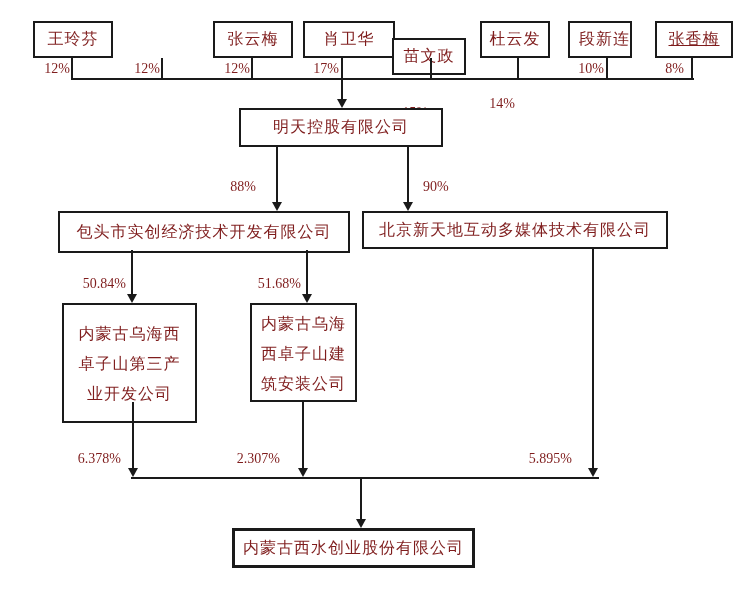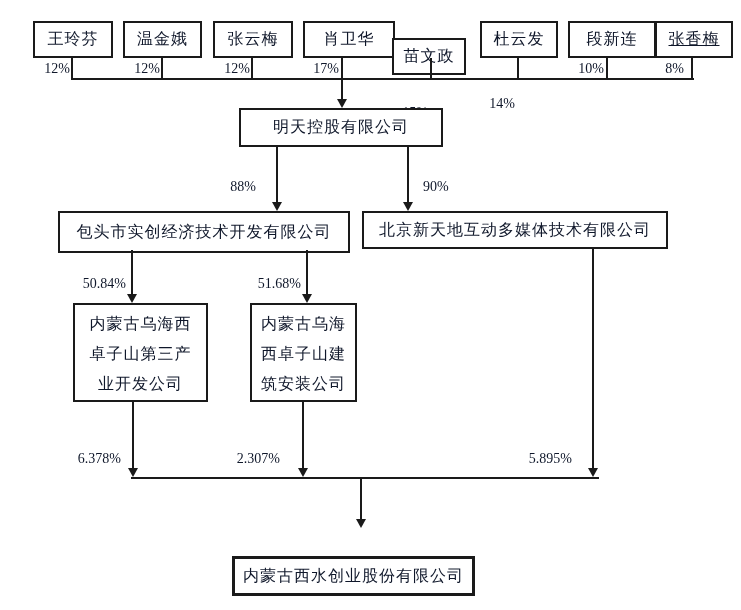--- a/index.html
+++ b/index.html
@@ -1,26 +1,26 @@
 <!DOCTYPE html>
 <html><head>
 <meta charset="utf-8">
 <style>
   html,body{margin:0;padding:0;background:#ffffff;}
   .diagram{
     position:relative;width:741px;height:610px;background:#ffffff;
-    font-family:"DejaVu Sans","Liberation Sans",sans-serif;color:#0f172a;
+    font-family:"DejaVu Sans","Liberation Sans",sans-serif;color:#7f1d1d;
     overflow:hidden;
   }
   .box{
     position:absolute;box-sizing:border-box;border:2px solid #1a1a1a;
     background:#ffffff;display:flex;align-items:center;justify-content:center;
     font-size:16px;letter-spacing:1px;text-align:center;white-space:nowrap;
   }
-  .box.thick{border-width:3px;margin-top:28px;}
+  .box.thick{border-width:3px;}
   .box.multiline{flex-direction:column;white-space:normal;line-height:30px;padding-top:2px;}
   .vl{position:absolute;width:2px;background:#1a1a1a;}
   .hl{position:absolute;height:2px;background:#1a1a1a;}
   .arr{
     position:absolute;width:0;height:0;
     border-left:5px solid transparent;border-right:5px solid transparent;
     border-top:9px solid #1a1a1a;
   }
   .pct{
     position:absolute;font-size:14px;white-space:nowrap;
@@ -30,36 +30,33 @@
   .l{text-align:left;}
 </style>
 </head>
 <body>
 
 <div class="diagram">
 
   <div class="box" style="left:33px;top:21px;width:80px;height:37px;">
     <span>王玲芬</span>
   </div>
-  <div class="box" style="left:123px;top:21px;width:79px;height:37px;">
-    <span>温金娥</span>
-  </div>
   <div class="box" style="left:213px;top:21px;width:80px;height:37px;">
     <span>张云梅</span>
   </div>
   <div class="box" style="left:303px;top:21px;width:92px;height:37px;">
     <span>肖卫华</span>
   </div>
   <div class="box" style="left:392px;top:38px;width:74px;height:37px;">
     <span>苗文政</span>
   </div>
-  <div class="box" style="left:480px;top:21px;width:78px;height:37px;">
+  <div class="box" style="left:480px;top:21px;width:70px;height:37px;">
     <span>杜云发</span>
   </div>
-  <div class="box" style="left:568px;top:21px;width:88px;height:37px;">
+  <div class="box" style="left:568px;top:21px;width:64px;height:37px;justify-content:flex-end;">
     <span>段新连</span>
   </div>
   <div class="box" style="left:655px;top:21px;width:78px;height:37px;text-decoration:underline;">
     <span>张香梅</span>
   </div>
 
   <div class="vl" style="left:71px;top:58px;height:20px;"></div>
   <div class="vl" style="left:161px;top:58px;height:20px;"></div>
   <div class="vl" style="left:251px;top:58px;height:20px;"></div>
   <div class="vl" style="left:341px;top:58px;height:20px;"></div>
@@ -102,21 +99,21 @@
   </div>
 
   <div class="vl" style="left:131px;top:250px;height:44px;"></div>
   <div class="arr" style="left:127px;top:294px;"></div>
   <div class="pct r" style="left:56px;top:276px;width:70px;">50.84%</div>
 
   <div class="vl" style="left:306px;top:250px;height:44px;"></div>
   <div class="arr" style="left:302px;top:294px;"></div>
   <div class="pct r" style="left:231px;top:276px;width:70px;">51.68%</div>
 
-  <div class="box multiline" style="left:73px;top:303px;width:135px;height:99px;justify-content:center;">
+  <div class="box multiline" style="left:62px;top:303px;width:135px;height:120px;justify-content:center;">
     <span>内蒙古乌海西</span>
     <span>卓子山第三产</span>
     <span>业开发公司</span>
   </div>
   <div class="box multiline" style="left:250px;top:303px;width:107px;height:99px;">
     <span>内蒙古乌海</span>
     <span>西卓子山建</span>
     <span>筑安装公司</span>
   </div>
 

